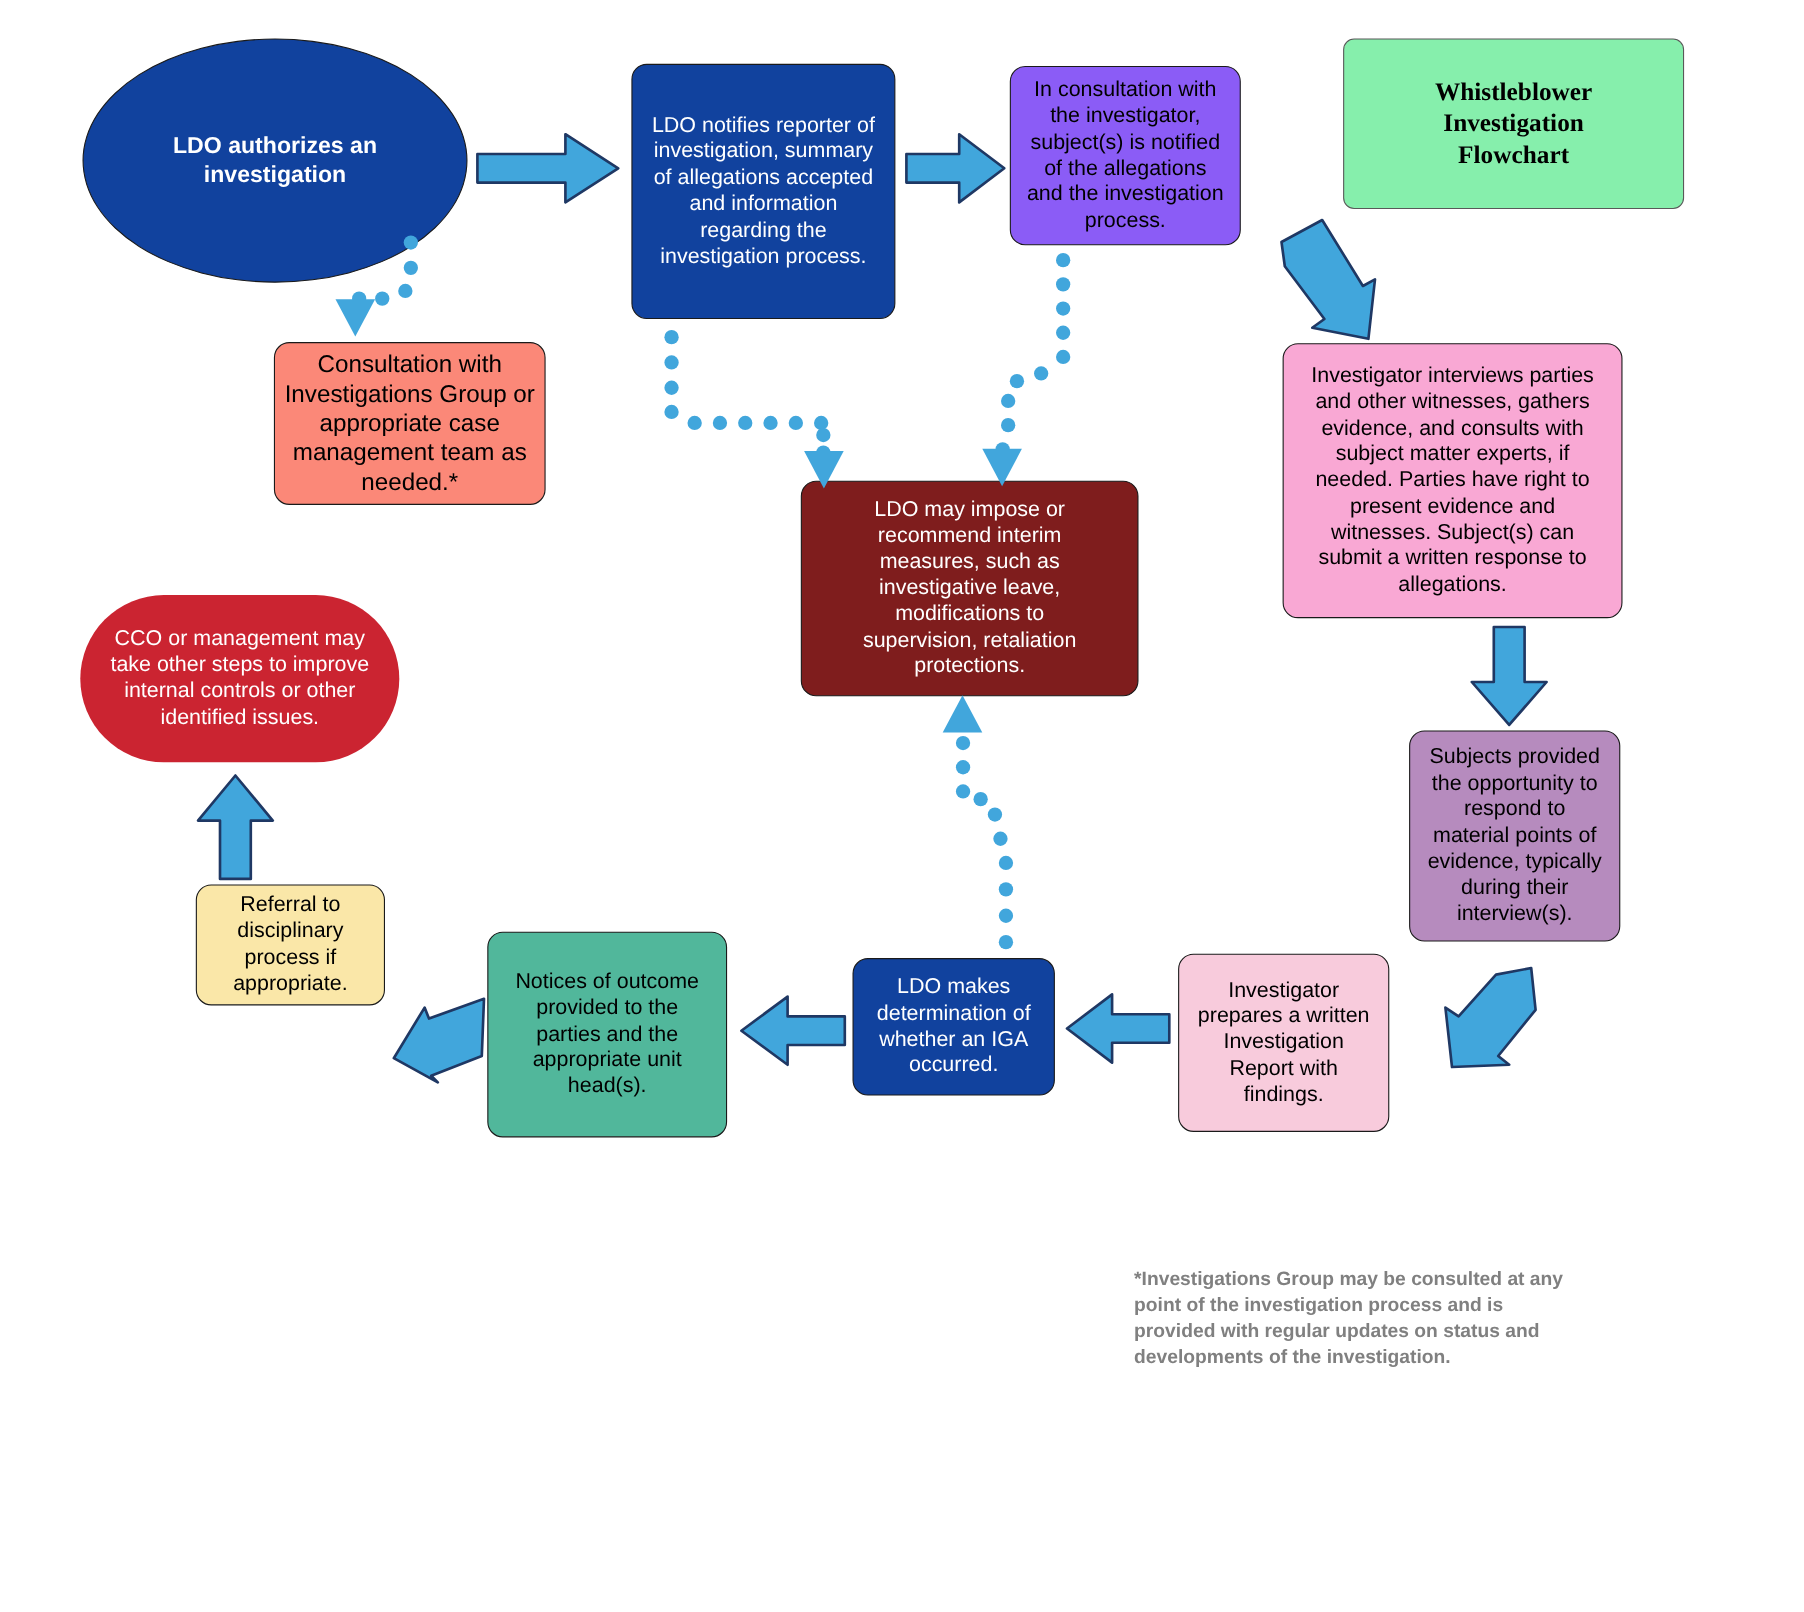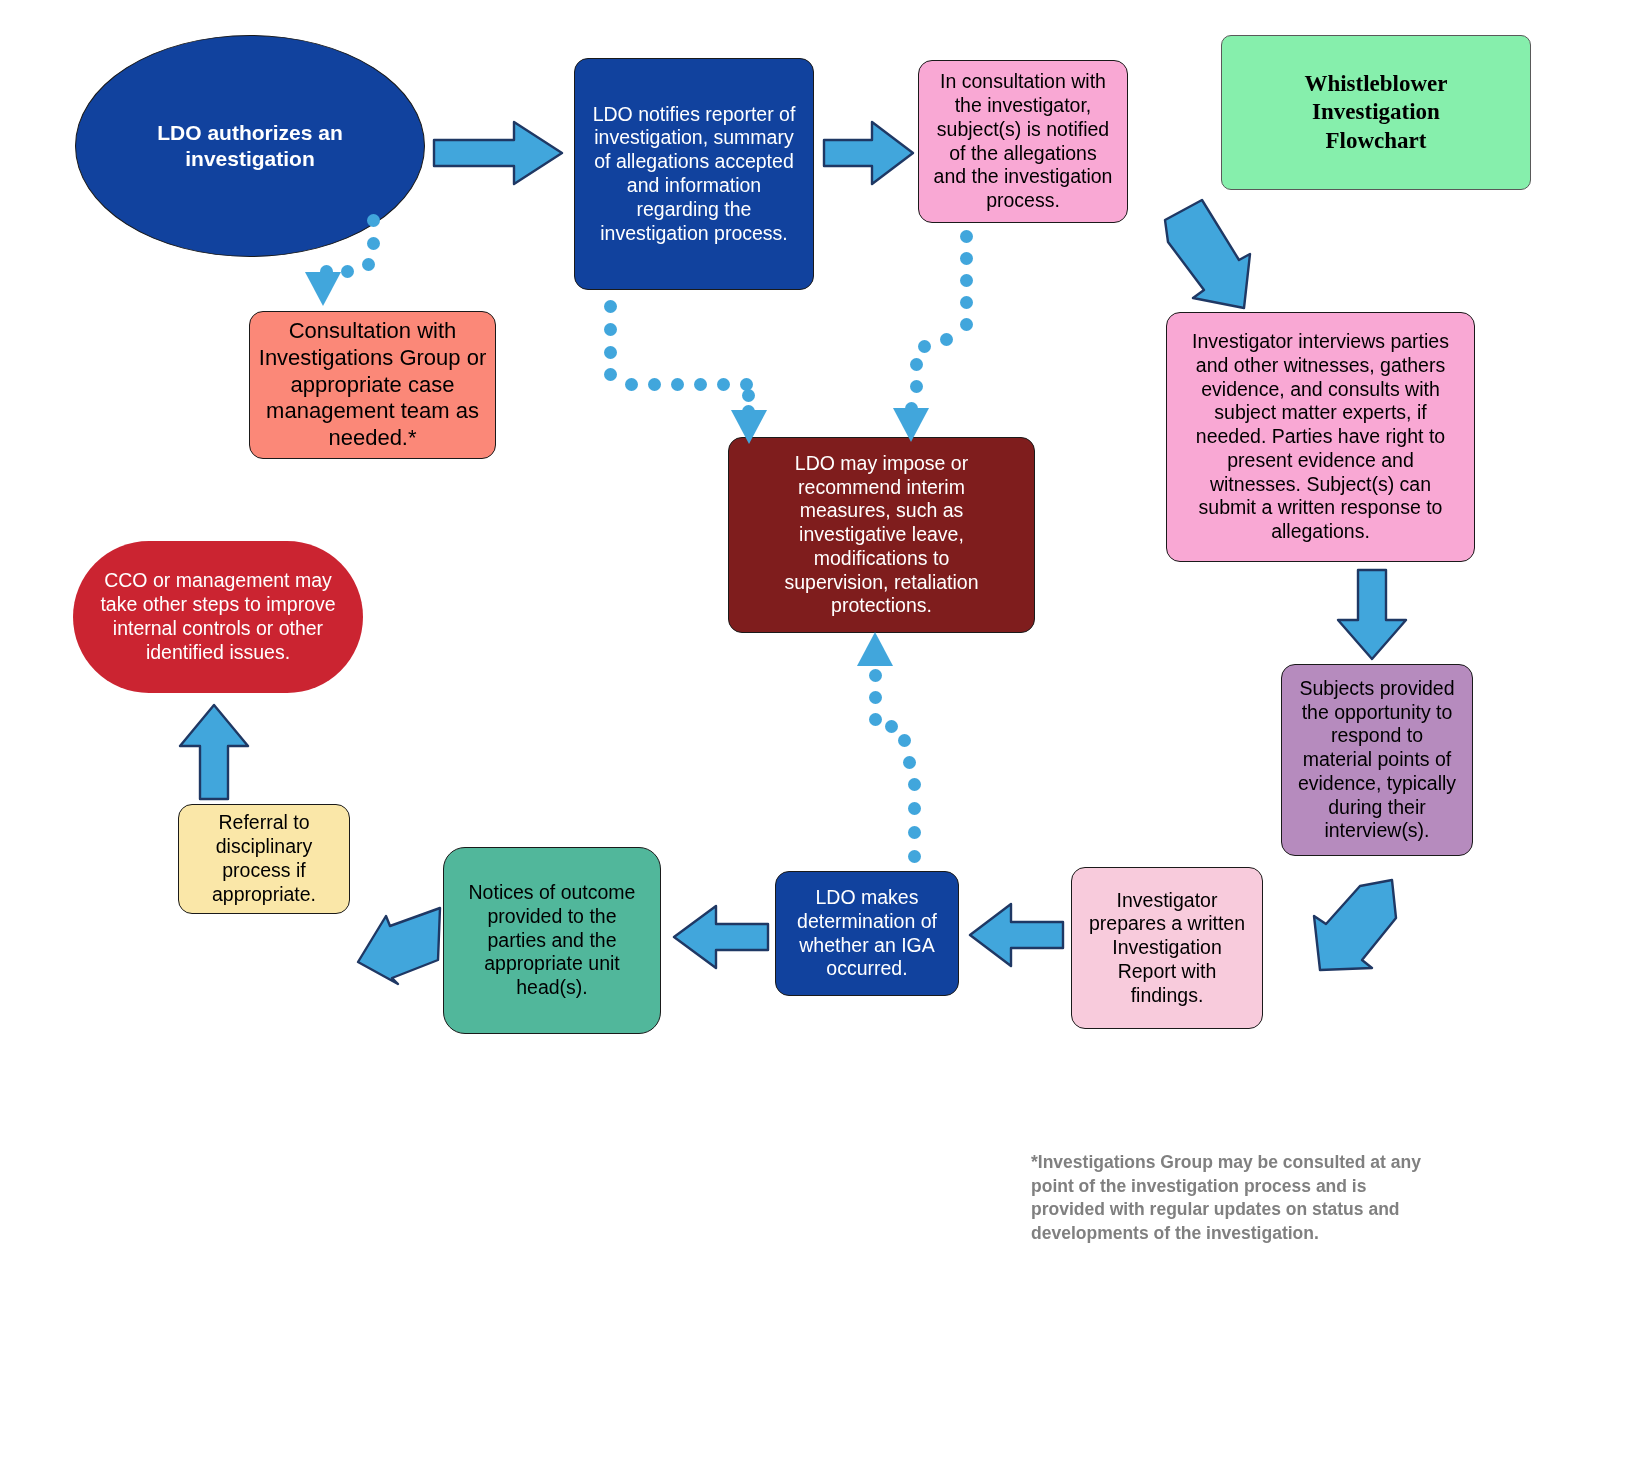--- a/index.html
+++ b/index.html
@@ -99,21 +99,21 @@
 
   <div class="node rounded" style="left:574px; top:58px; width:240px; height:232px; background:#11429E; color:#ffffff; font-size:19.5px; padding:4px 8px;">
     <span>LDO notifies reporter of
 investigation, summary
 of allegations accepted
 and information
 regarding the
 investigation process.</span>
   </div>
 
-  <div class="node rounded" style="left:918px; top:60px; width:210px; height:163px; background:#f9a8d4; color:#000000; font-size:19.5px; padding:3px 6px;">
+  <div class="node rounded" style="left:918px; top:60px; width:210px; height:163px; background:#8b5cf6; color:#000000; font-size:19.5px; padding:3px 6px;">
     <span>In consultation with
 the investigator,
 subject(s) is notified
 of the allegations
 and the investigation
 process.</span>
   </div>
 
   <div class="node rounded" style="left:728px; top:437px; width:307px; height:196px; background:#7f1d1d; color:#ffffff; font-size:19.5px; padding:4px 6px;">
     <span>LDO may impose or
@@ -155,21 +155,21 @@
 findings.</span>
   </div>
 
   <div class="node rounded" style="left:775px; top:871px; width:184px; height:125px; background:#11429E; color:#ffffff; font-size:19.5px; padding:3px 5px;">
     <span>LDO makes
 determination of
 whether an IGA
 occurred.</span>
   </div>
 
-  <div class="node rounded" style="left:443px; top:847px; width:218px; height:187px; background:#51B79B; color:#000000; font-size:19.5px; padding:3px 5px;border-radius:22px;">
+  <div class="node rounded" style="left:443px; top:847px; width:218px; height:187px; background:#51B79B; color:#000000; font-size:19.5px; padding:3px 5px;">
     <span>Notices of outcome
 provided to the
 parties and the
 appropriate unit
 head(s).</span>
   </div>
 
   <div class="node pill" style="left:73px; top:541px; width:290px; height:152px; background:#CB2431; color:#ffffff; font-size:19.5px; padding:3px 14px; border:none;">
     <span>CCO or management may
 take other steps to improve

